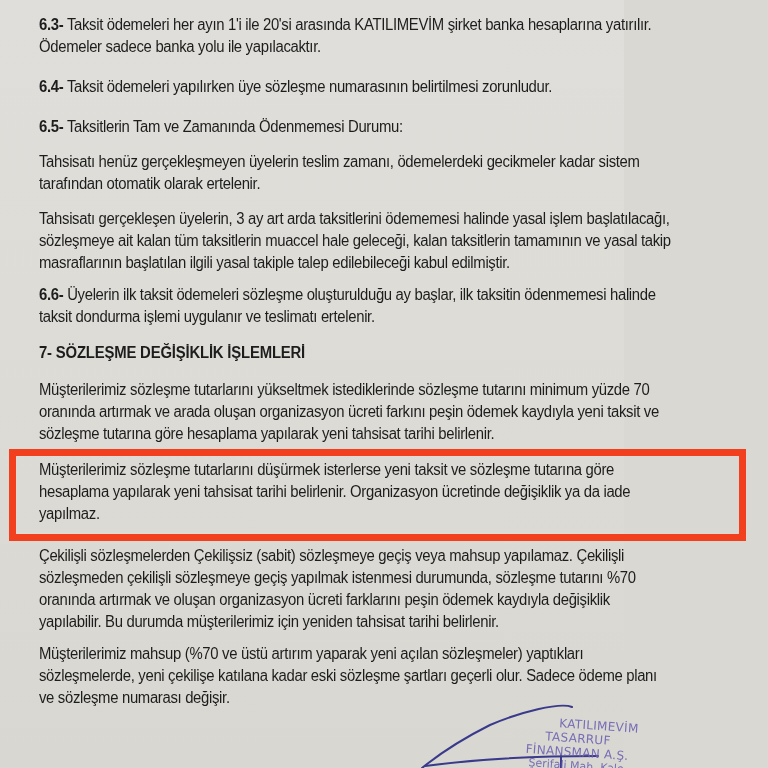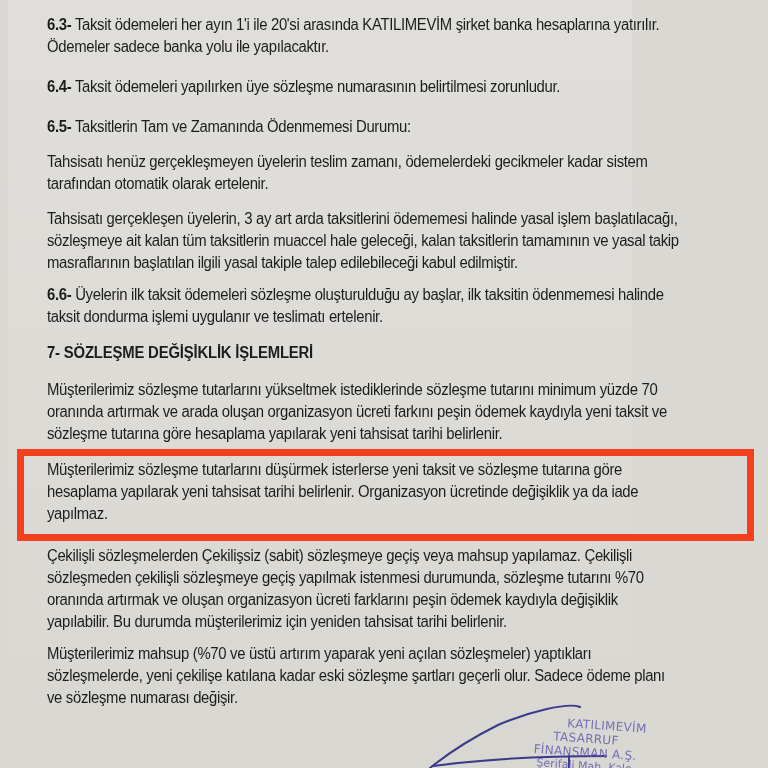--- a/index.html
+++ b/index.html
@@ -9,21 +9,21 @@
     body {
       width: 768px;
       height: 768px;
       overflow: hidden;
       position: relative;
       background: #d9d8d3;
       font-family: "Liberation Sans", sans-serif;
     }
     .page {
       position: absolute;
-      left: 8px; top: 0;
+      left: 0; top: 0;
       width: 624px; height: 768px;
       background:
         linear-gradient(to right,
           rgba(0,0,0,0) 0px,
           rgba(0,0,0,0) 700px,
           rgba(60,58,55,0.18) 730px,
           rgba(40,38,35,0.55) 752px,
           rgba(30,28,25,0.75) 768px),
         linear-gradient(to bottom, #dfdeda 0%, #dddcd7 40%, #d8d7d1 100%);
     }

